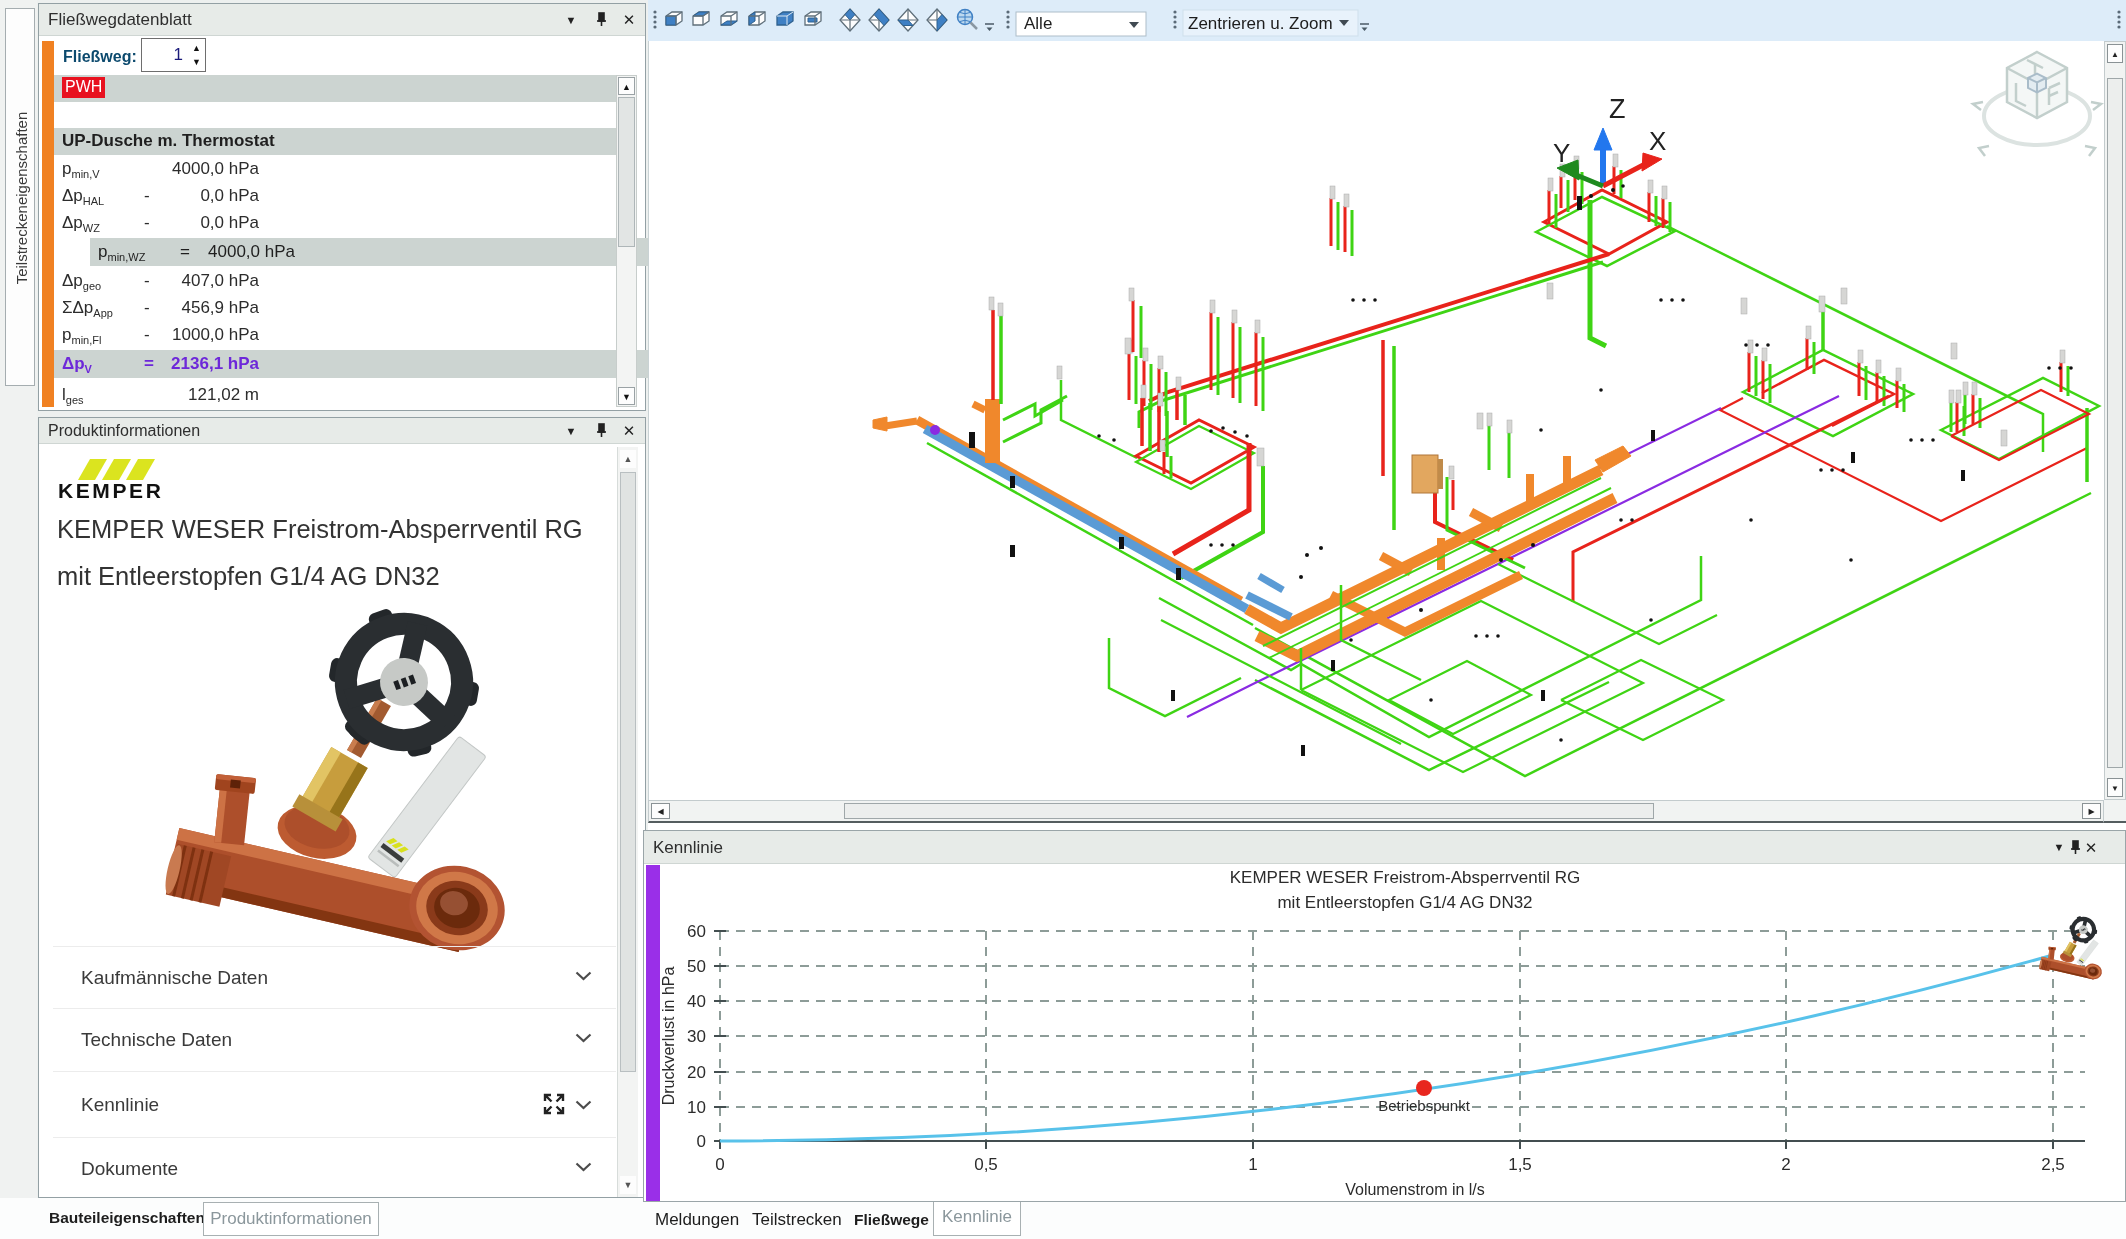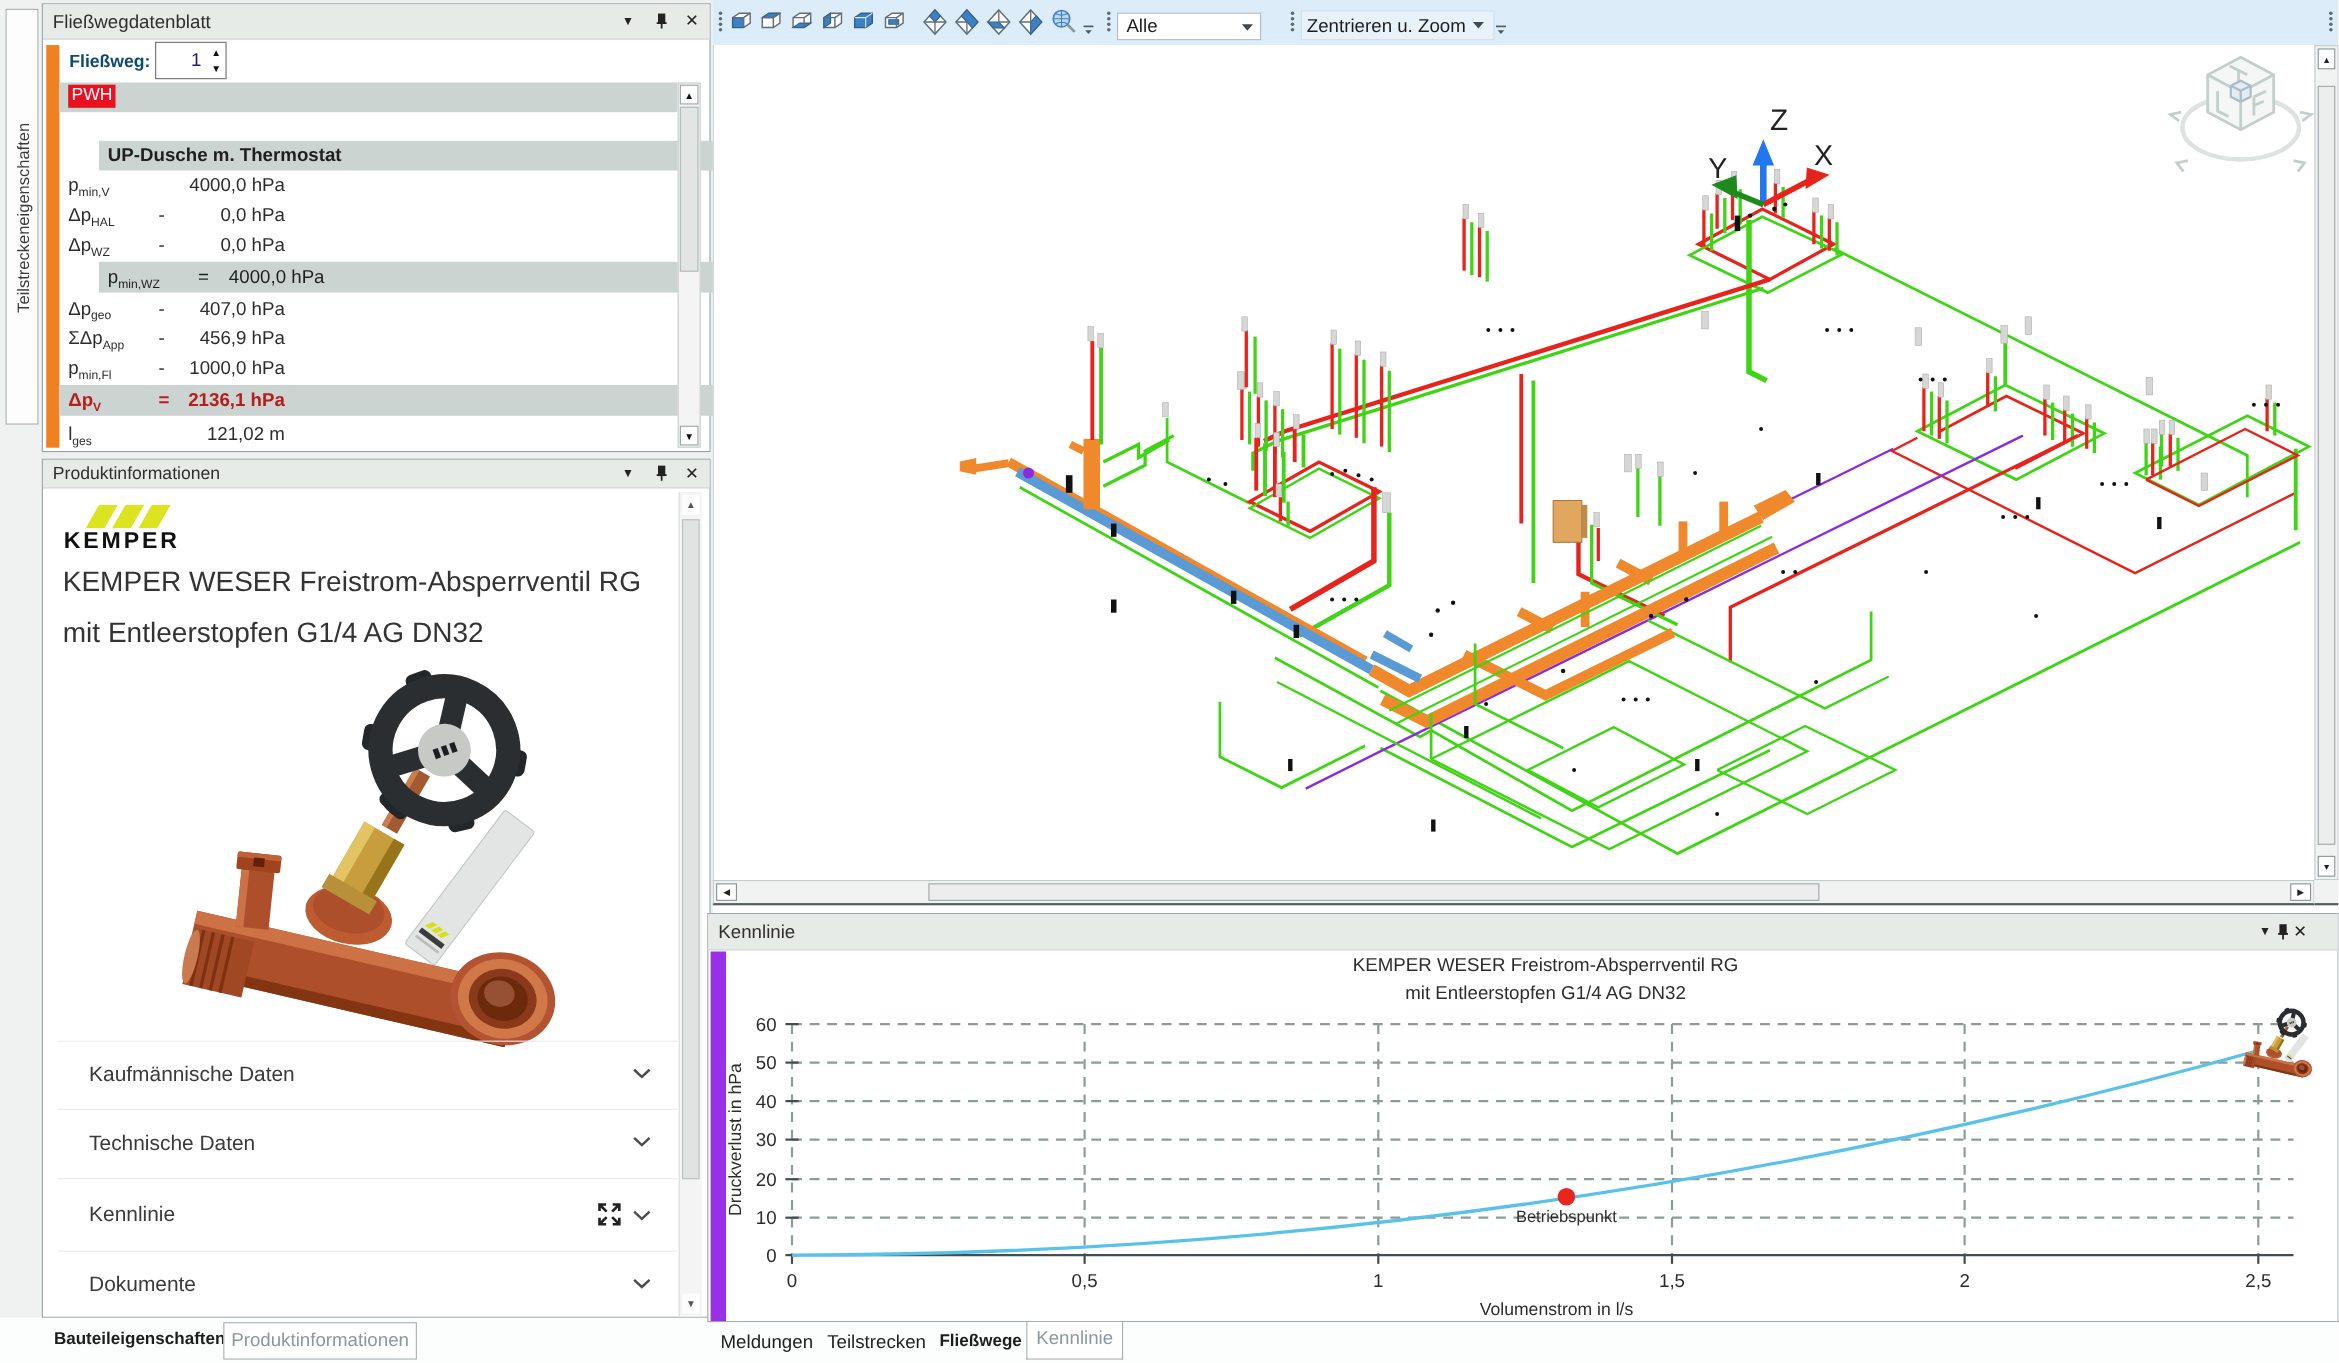--- a/index.html
+++ b/index.html
@@ -48,21 +48,21 @@
     <div style="position:absolute;right:22px;top:6px;font-size:17px;color:#1a1a7a;">1</div>
     <div style="position:absolute;right:4px;top:4px;font-size:9px;color:#111;">▲</div>
     <div style="position:absolute;right:4px;bottom:4px;font-size:9px;color:#111;">▼</div>
   </div>
 
   <div class="abs" style="left:15px;top:71px;width:562px;height:332px;font-size:17px;color:#2c2c2c;">
 
     <div class="abs" style="left:0;top:0;width:562px;height:27px;background:#ccd4d1;">
       <span style="position:absolute;left:8px;top:2px;background:#e8111f;color:#fff;padding:1px 3px 2px 3px;font-size:16px;">PWH</span>
     </div>
-    <div class="abs" style="left:0;top:53px;width:562px;height:27px;background:#ccd4d1;font-weight:bold;color:#1f1f1f;margin-left:36px;">
+    <div class="abs" style="left:0;top:53px;width:562px;height:27px;background:#ccd4d1;font-weight:bold;color:#1f1f1f;">
         <span style="position:absolute;left:8px;top:3px;">UP-Dusche m. Thermostat</span>
       </div>
     <div class="abs" style="left:0;top:80px;width:562px;height:27px;">
         <span class="tl" style="left:8px;">p<sub>min,V</sub></span>
         <span class="tv">4000,0 hPa</span>
       </div>
     <div class="abs" style="left:0;top:107px;width:562px;height:27px;">
         <span class="tl" style="left:8px;text-align:center;">Δp<sub>HAL</sub></span>
         <span class="tm">-</span>
         <span class="tv">0,0 hPa</span>
@@ -85,21 +85,21 @@
     <div class="abs" style="left:0;top:219px;width:562px;height:27px;">
         <span class="tl" style="left:8px;">ΣΔp<sub>App</sub></span>
         <span class="tm">-</span>
         <span class="tv">456,9 hPa</span>
       </div>
     <div class="abs" style="left:0;top:246px;width:562px;height:27px;">
         <span class="tl" style="left:8px;">p<sub>min,Fl</sub></span>
         <span class="tm">-</span>
         <span class="tv">1000,0 hPa</span>
       </div>
-    <div class="abs" style="left:0;top:275px;width:658px;height:28px;background:#ccd4d1;font-weight:bold;color:#b91c1c;">
+    <div class="abs" style="left:0;top:275px;width:658px;height:28px;background:#ccd4d1;font-weight:bold;color:#6d28d9;">
         <span class="tl" style="left:8px;">Δp<sub>V</sub></span>
         <span class="tm">=</span>
         <span class="tv">2136,1 hPa</span>
       </div>
     <div class="abs" style="left:0;top:306px;width:562px;height:27px;">
         <span class="tl" style="left:8px;">l<sub>ges</sub></span>
         <span class="tv">121,02 m</span>
       </div>
   </div>
 

